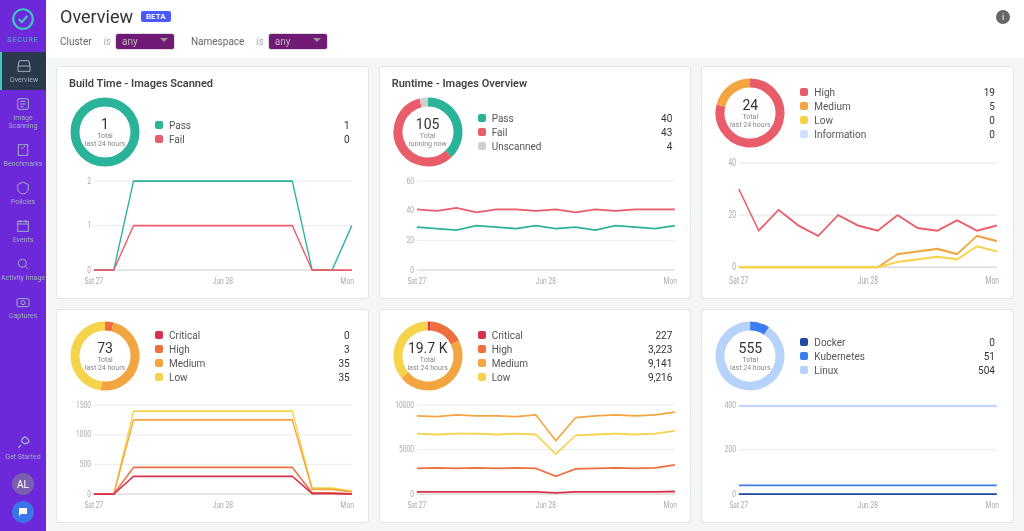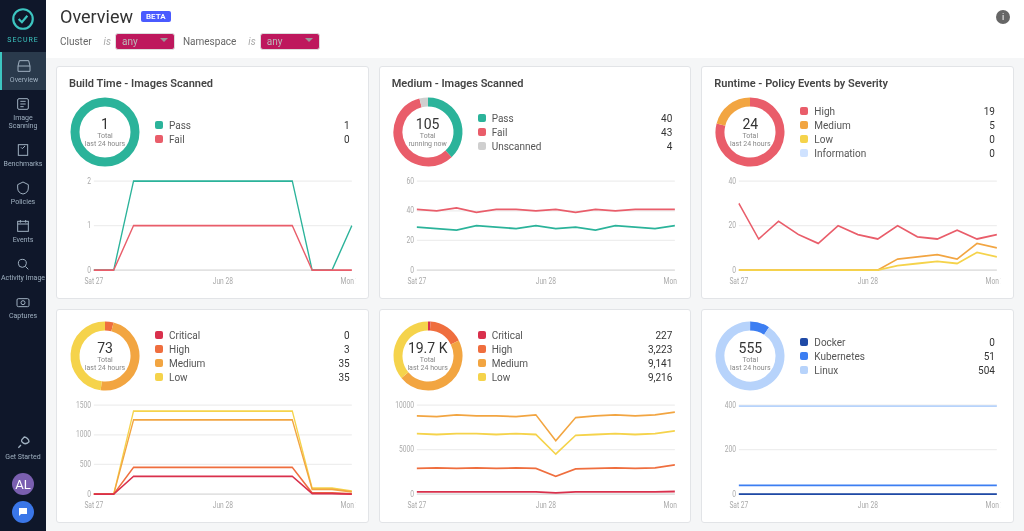--- a/index.html
+++ b/index.html
@@ -1,40 +1,40 @@
 <!DOCTYPE html>
 <html><head>
 <meta charset="utf-8">
 <style>
   * { box-sizing: border-box; margin: 0; padding: 0; }
   body { font-family: -apple-system, BlinkMacSystemFont, "Segoe UI", Roboto, sans-serif; font-size: 11px; background: #f5f6f7; color: #333; width: 1024px; height: 531px; overflow: hidden; display: flex; }
   
   
-  .sidebar { width: 46px; background: #0f172a; color: #9fb0c0; display: flex; flex-direction: column; align-items: center; padding-top: 6px; }
+  .sidebar { width: 46px; background: #6d28d9; color: #9fb0c0; display: flex; flex-direction: column; align-items: center; padding-top: 6px; }
   .sidebar .logo { width: 26px; height: 26px; color: #3dc6c1; margin-bottom: 4px; }
   .sidebar .brand { font-size: 7px; letter-spacing: 1px; color: #3dc6c1; margin-bottom: 8px; }
   .sidebar .nav-item { width: 46px; padding: 6px 0; text-align: center; cursor: pointer; }
   .sidebar .nav-item.active { background: #2a3a4c; border-left: 2px solid #3dc6c1; }
   .sidebar .nav-item svg, .sidebar .nav-item .icon-box { width: 16px; height: 16px; margin: 0 auto 2px; display: block; }
   .sidebar .nav-item .label { font-size: 7px; display: block; }
   .sidebar .spacer { flex: 1; }
-  .sidebar .avatar { width: 22px; height: 22px; border-radius: 50%; background: #7a5fb0; color: #fff; display: flex; align-items: center; justify-content: center; font-size: 13px; margin: 6px 0; }
+  .sidebar .avatar { width: 22px; height: 22px; border-radius: 50%; background: #7a5fb0; color: #fff; display: flex; align-items: center; justify-content: center; font-size: 10px; margin: 6px 0; }
   .sidebar .help-btn { width: 22px; height: 22px; border-radius: 50%; background: #3a76e8; color: #fff; display: flex; align-items: center; justify-content: center; font-size: 11px; margin-bottom: 8px; }
 
   
   .main { flex: 1; display: flex; flex-direction: column; background: #fff; }
   .header { padding: 6px 14px 2px; display: flex; align-items: center; gap: 8px; }
   .header h1 { font-size: 18px; font-weight: 400; color: #333; }
   .header .beta { background: #4a5aff; color: #fff; font-size: 8px; padding: 1px 5px; border-radius: 2px; font-weight: 600; }
   .header .info-btn { margin-left: auto; width: 14px; height: 14px; border-radius: 50%; background: #666; color: #fff; display: flex; align-items: center; justify-content: center; font-size: 9px; }
 
-  .filters { padding: 4px 14px 8px; display: flex; gap: 8px; font-size: 10px; color: #666; }
+  .filters { padding: 4px 14px 8px; display: flex; gap: 16px; font-size: 10px; color: #666; }
   .filter { display: flex; align-items: center; gap: 4px; }
   .filter .op { font-style: italic; color: #aaa; padding-left: 8px; }
-  .filter .select { border: 1px solid #ddd; border-radius: 3px; padding: 2px 18px 2px 6px; background: #be185d; position: relative; min-width: 60px; color: #bbb; }
+  .filter .select { border: 1px solid #ddd; border-radius: 3px; padding: 2px 18px 2px 6px; background: #701a75; position: relative; min-width: 60px; color: #bbb; }
   .filter .select::after { content: ""; position: absolute; right: 6px; top: 50%; transform: translateY(-50%); border: 4px solid transparent; border-top-color: #999; }
 
   .grid { flex: 1; background: #f5f6f7; padding: 8px 10px; display: grid; grid-template-columns: repeat(3, 1fr); gap: 10px; overflow: auto; }
   .card { background: #fff; border: 1px solid #e2e4e7; border-radius: 3px; padding: 10px 12px; display: flex; flex-direction: column; }
   .card-title { font-size: 11px; font-weight: 600; color: #444; margin-bottom: 6px; }
 
   .summary { display: flex; align-items: center; gap: 14px; margin-bottom: 4px; }
   .donut { position: relative; width: 72px; height: 72px; }
   .donut svg { width: 72px; height: 72px; }
   .donut .center { position: absolute; top: 0; left: 0; width: 72px; height: 72px; display: flex; flex-direction: column; align-items: center; justify-content: center; }
@@ -183,21 +183,21 @@
             <line x1="26" y1="74" x2="296" y2="74" stroke="#ddd"></line>
             <text class="xtick" x="26" y="85">Sat 27</text>
             <text class="xtick" x="161" y="85">Jun 28</text>
             <text class="xtick" x="296" y="85">Mon 28</text>
             <path d="M26 74 L46.769230769230774 74 L67.53846153846155 4 L88.30769230769232 4 L109.07692307692308 4 L129.84615384615387 4 L150.61538461538464 4 L171.3846153846154 4 L192.15384615384616 4 L212.9230769230769 4 L233.6923076923077 4 L254.46153846153845 74 L275.2307692307693 74 L296 39 " fill="none" stroke="#2bb39a" stroke-width="1.4"></path>
             <path d="M26 74 L46.769230769230774 74 L67.53846153846155 39 L88.30769230769232 39 L109.07692307692308 39 L129.84615384615387 39 L150.61538461538464 39 L171.3846153846154 39 L192.15384615384616 39 L212.9230769230769 39 L233.6923076923077 39 L254.46153846153845 74 L275.2307692307693 74 L296 74 " fill="none" stroke="#e95d6a" stroke-width="1.4"></path>
           </svg>
     </div>
   </div>
       <div class="card">
-    <div class="card-title">Medium - Images Scanned</div>
+    <div class="card-title">Runtime - Images Overview</div>
     <div class="summary">
       <div class="donut">
         <svg viewBox="0 0 72 72">
               <path d="M36 6 A30 30 0 0 1 56.536413177860666 57.869058822642344" fill="none" stroke="#2bb39a" stroke-width="9"></path>
               <path d="M56.536413177860666 57.869058822642344 A30 30 0 1 1 28.53930338505434 6.942505166141071" fill="none" stroke="#e95d6a" stroke-width="9"></path>
               <path d="M28.53930338505434 6.942505166141071 A30 30 0 0 1 35.99999999999999 6" fill="none" stroke="#cfcfcf" stroke-width="9"></path>
             </svg>
         <div class="center">
           <div class="val">105</div>
           <div class="lbl">Total</div>
@@ -235,21 +235,20 @@
             <line x1="26" y1="74" x2="296" y2="74" stroke="#ddd"></line>
             <text class="xtick" x="26" y="85">Sat 27</text>
             <text class="xtick" x="161" y="85">Jun 28</text>
             <text class="xtick" x="296" y="85">Mon 28</text>
             <path d="M26 26.166666666666664 L46.769230769230774 27.333333333333336 L67.53846153846155 25 L88.30769230769232 28.5 L109.07692307692308 26.166666666666664 L129.84615384615387 26.166666666666664 L150.61538461538464 27.333333333333336 L171.3846153846154 26.166666666666664 L192.15384615384616 28.5 L212.9230769230769 26.166666666666664 L233.6923076923077 27.333333333333336 L254.46153846153845 26.166666666666664 L275.2307692307693 26.166666666666664 L296 26.166666666666664 " fill="none" stroke="#e95d6a" stroke-width="1.4"></path>
             <path d="M26 40.166666666666664 L46.769230769230774 41.333333333333336 L67.53846153846155 42.5 L88.30769230769232 39 L109.07692307692308 40.166666666666664 L129.84615384615387 41.333333333333336 L150.61538461538464 39 L171.3846153846154 41.333333333333336 L192.15384615384616 40.166666666666664 L212.9230769230769 42.5 L233.6923076923077 39 L254.46153846153845 40.166666666666664 L275.2307692307693 41.333333333333336 L296 39 " fill="none" stroke="#2bb39a" stroke-width="1.4"></path>
           </svg>
     </div>
   </div>
       <div class="card">
-    <div class="card-title">Runtime - Policy Events by Severity</div>
     <div class="summary">
       <div class="donut">
         <svg viewBox="0 0 72 72">
               <path d="M36 6 A30 30 0 1 1 6.942505166141068 28.53930338505435" fill="none" stroke="#e95d6a" stroke-width="9"></path>
               <path d="M6.942505166141068 28.53930338505435 A30 30 0 0 1 35.99999999999999 6" fill="none" stroke="#f2a541" stroke-width="9"></path>
             </svg>
         <div class="center">
           <div class="val">24</div>
           <div class="lbl">Total</div>
           <div class="lbl">last 24 hours</div>

